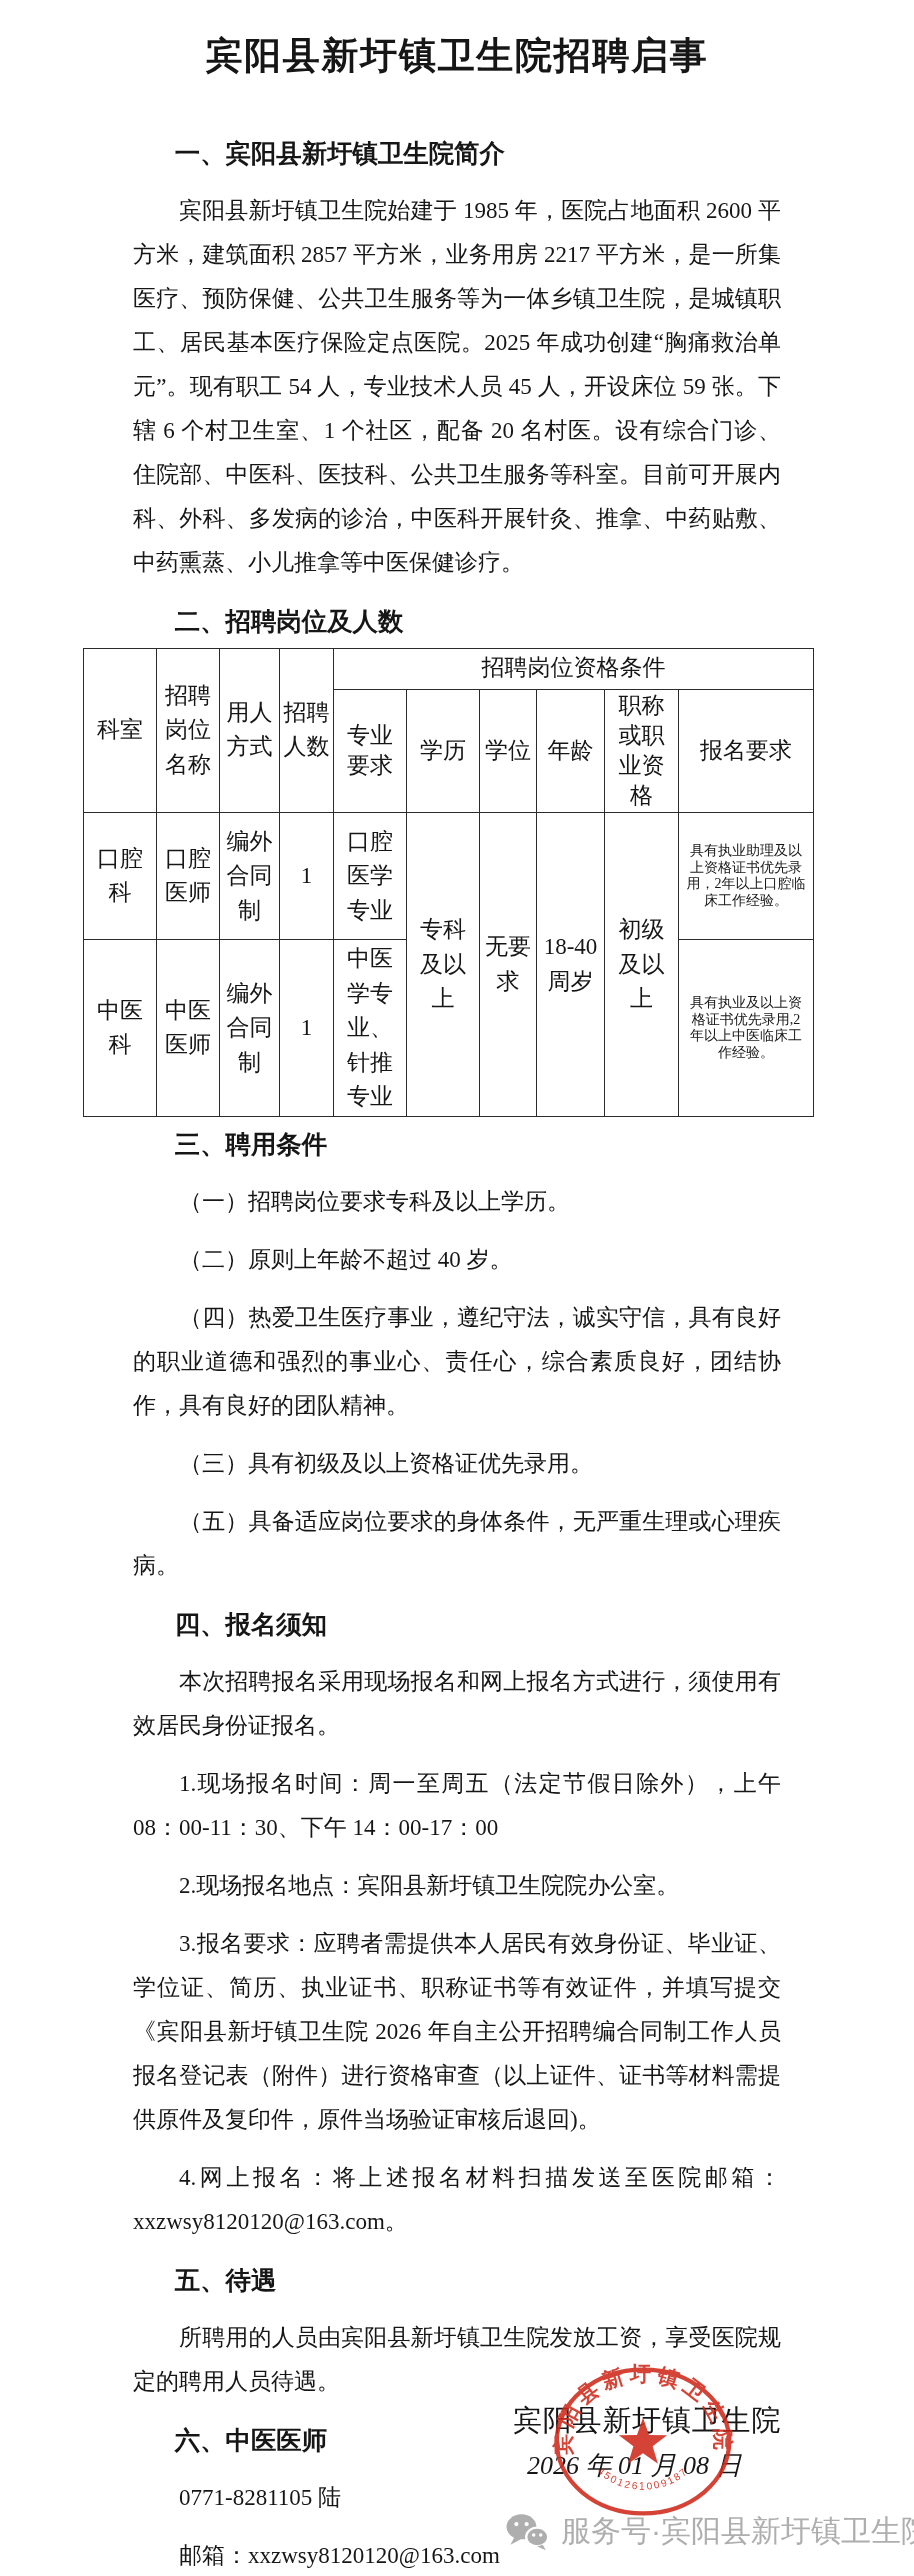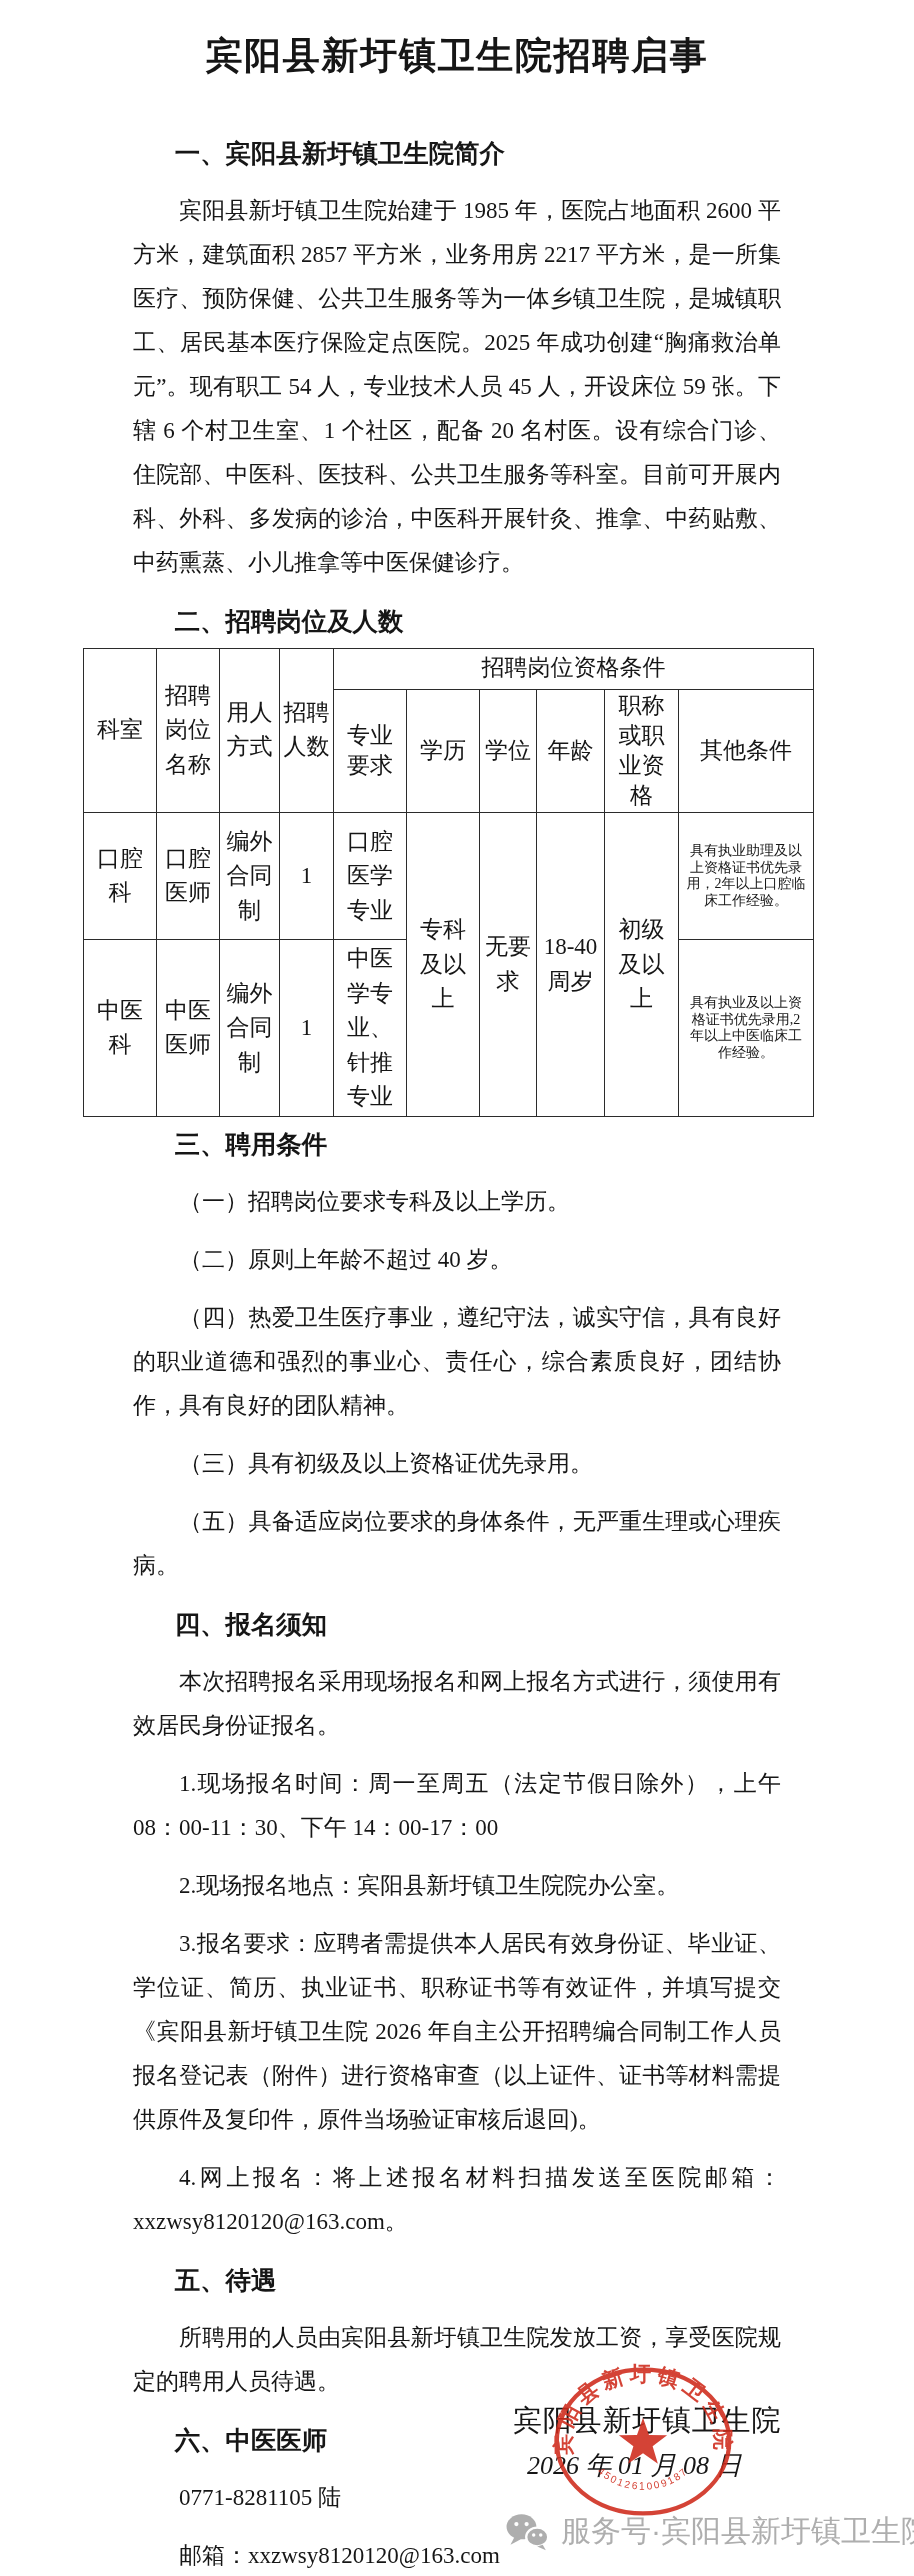--- a/index.html
+++ b/index.html
@@ -128,21 +128,21 @@
         <th rowspan="2">用人方式</th>
         <th rowspan="2">招聘人数</th>
         <th colspan="6">招聘岗位资格条件</th>
       </tr>
       <tr class="hr2">
         <th>专业要求</th>
         <th>学历</th>
         <th>学位</th>
         <th>年龄</th>
         <th>职称或职业资格</th>
-        <th>其他条件</th>
+        <th>报名要求</th>
       </tr>
       <tr class="dr1">
         <td>口腔科</td>
         <td>口腔医师</td>
         <td>编外合同制</td>
         <td>1</td>
         <td>口腔医学专业</td>
         <td rowspan="2">专科及以上</td>
         <td rowspan="2">无要求</td>
         <td rowspan="2">18-40 周岁</td>

